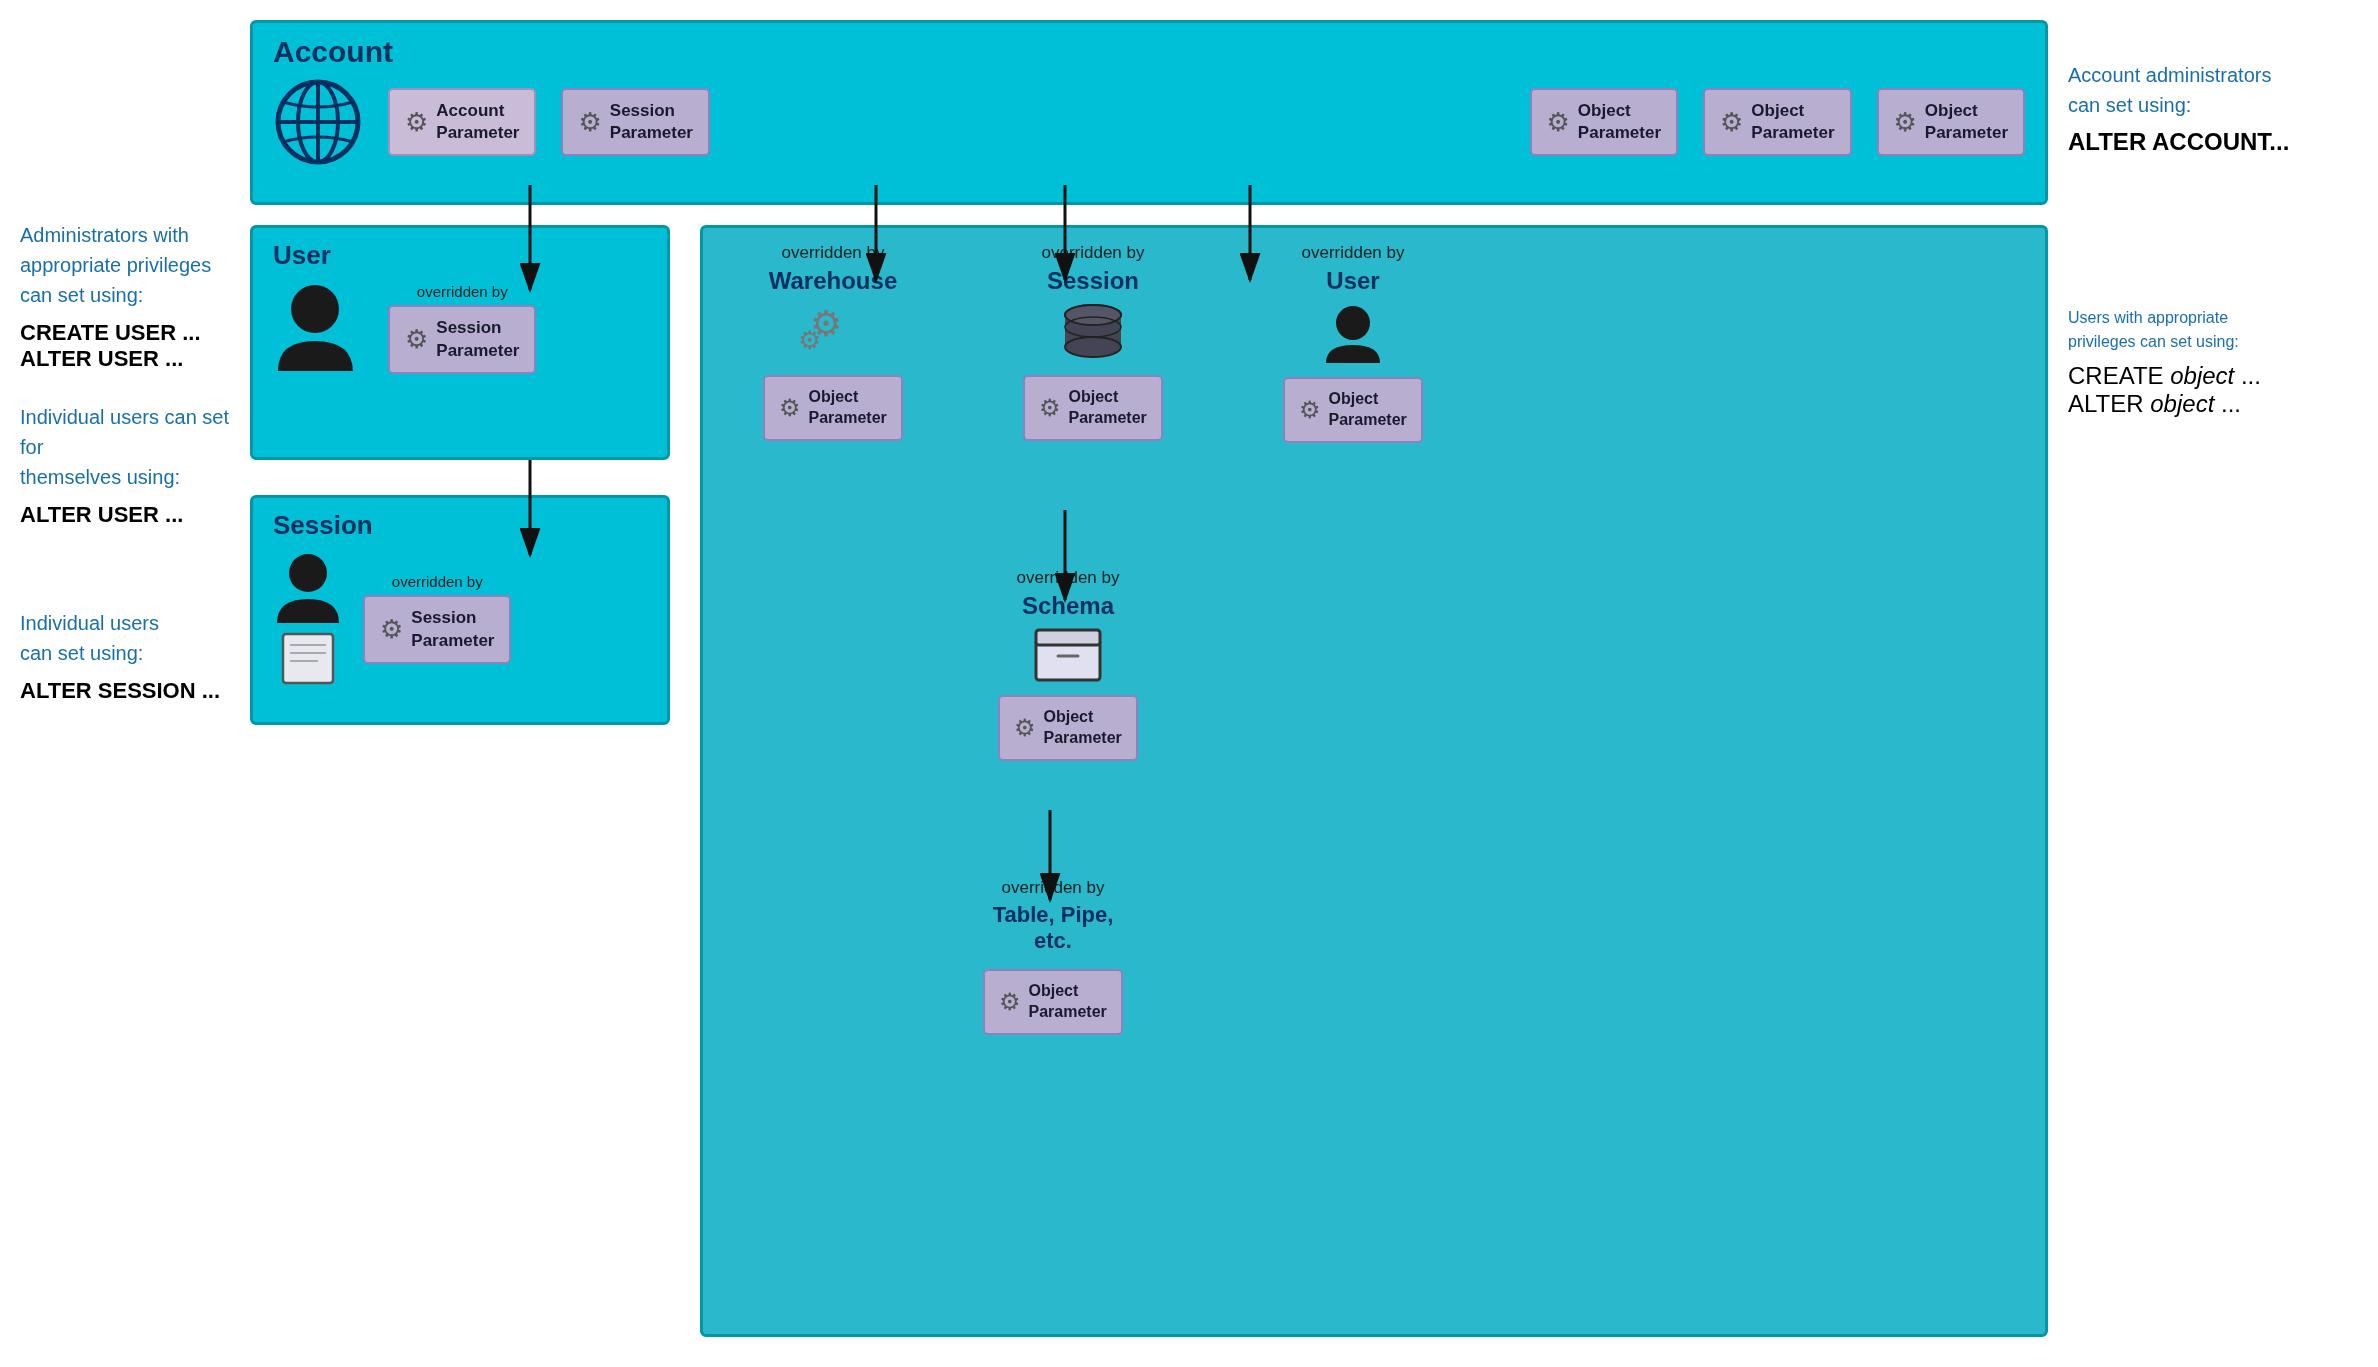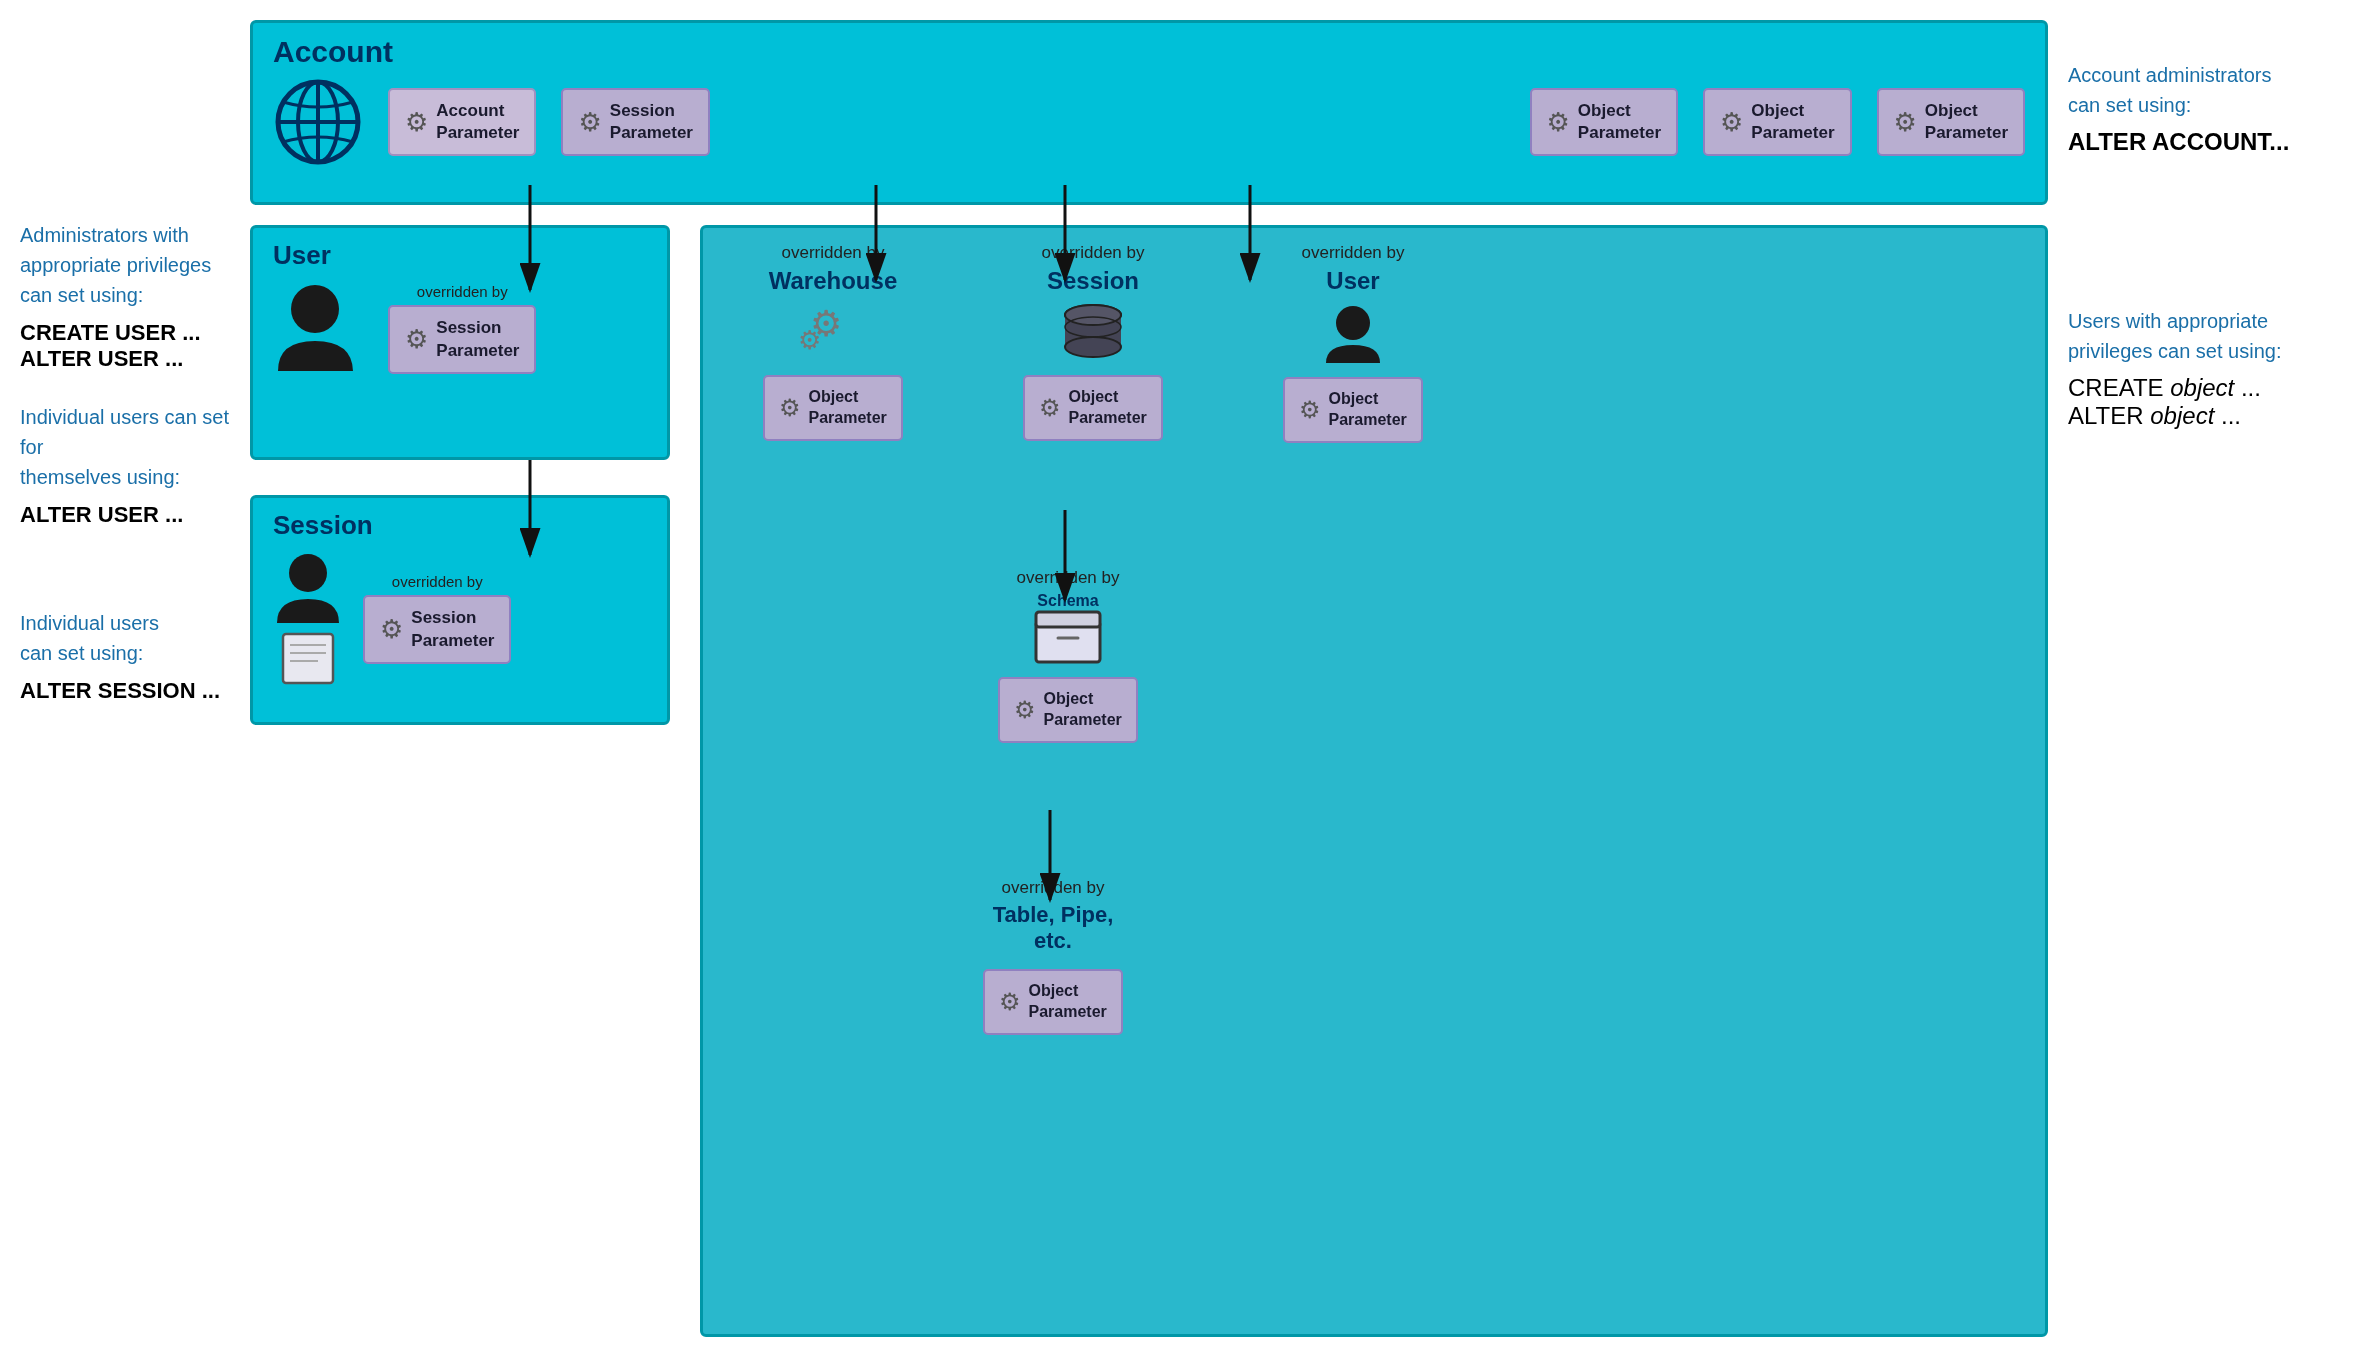--- a/index.html
+++ b/index.html
@@ -38,21 +38,21 @@
     </div>
   </div>
 
   <div style="position: absolute; right: 20px; top: 60px; width: 290px; text-align: left;">
     <div style="font-size: 20px; color: #1a6fa8; line-height: 1.5; margin-bottom: 8px;">
       Account administrators<br>can set using:
     </div>
     <div style="font-size: 24px; font-weight: bold; color: #000; margin-bottom: 50px;">
       ALTER ACCOUNT...
     </div>
-    <div style="font-size: 20px; color: #1a6fa8; line-height: 1.5; margin-bottom: 8px; margin-top: 150px;">
+    <div style="font-size: 16px; color: #1a6fa8; line-height: 1.5; margin-bottom: 8px; margin-top: 150px;">
       Users with appropriate<br>privileges can set using:
     </div>
     <div style="font-size: 24px; font-weight: normal; color: #000;">
       CREATE <em>object</em> ...<br>ALTER <em>object</em> ...
     </div>
   </div>
 
   <div style="position: absolute; top: 20px; left: 250px; right: 330px; height: 185px; background: #00c0d8; border: 3px solid #0097a7; border-radius: 6px; padding: 12px 20px;">
     <div style="font-size: 30px; font-weight: bold; color: #003060; margin-bottom: 8px;">Account</div>
     <div style="display: flex; align-items: center; gap: 25px;">
@@ -185,21 +185,21 @@
       </svg>
 
       <div style="background: #b8aed0; border: 2px solid #9080c0; border-radius: 5px; padding: 10px 14px; display: flex; align-items: center; gap: 8px; min-width: 140px;">
         <span style="font-size: 24px; color: #555;">⚙</span>
         <span style="font-size: 16px; font-weight: bold; color: #1a1a2e; line-height: 1.3;">Object<br>Parameter</span>
       </div>
     </div>
 
     <div style="position: absolute; left: 295px; top: 340px; display: flex; flex-direction: column; align-items: center;">
       <span style="font-size: 17px; color: #222; margin-bottom: 4px;">overridden by</span>
-      <div style="font-size: 16px; font-weight: bold; color: #003060; ">Schema</div>
+      <div style="font-size: 24px; font-weight: bold; color: #003060; margin-bottom: 8px;">Schema</div>
 
       <svg width="68" height="55" viewBox="0 0 68 55" style="margin-bottom: 12px;">
         <rect x="2" y="12" width="64" height="40" rx="3" fill="#e0e0f0" stroke="#333" stroke-width="3"></rect>
         <rect x="2" y="2" width="64" height="15" rx="3" fill="#d0d0e0" stroke="#333" stroke-width="3"></rect>
         <line x1="24" y1="28" x2="44" y2="28" stroke="#666" stroke-width="3" stroke-linecap="round"></line>
       </svg>
 
       <div style="background: #b8aed0; border: 2px solid #9080c0; border-radius: 5px; padding: 10px 14px; display: flex; align-items: center; gap: 8px; min-width: 140px;">
         <span style="font-size: 24px; color: #555;">⚙</span>
         <span style="font-size: 16px; font-weight: bold; color: #1a1a2e; line-height: 1.3;">Object<br>Parameter</span>

